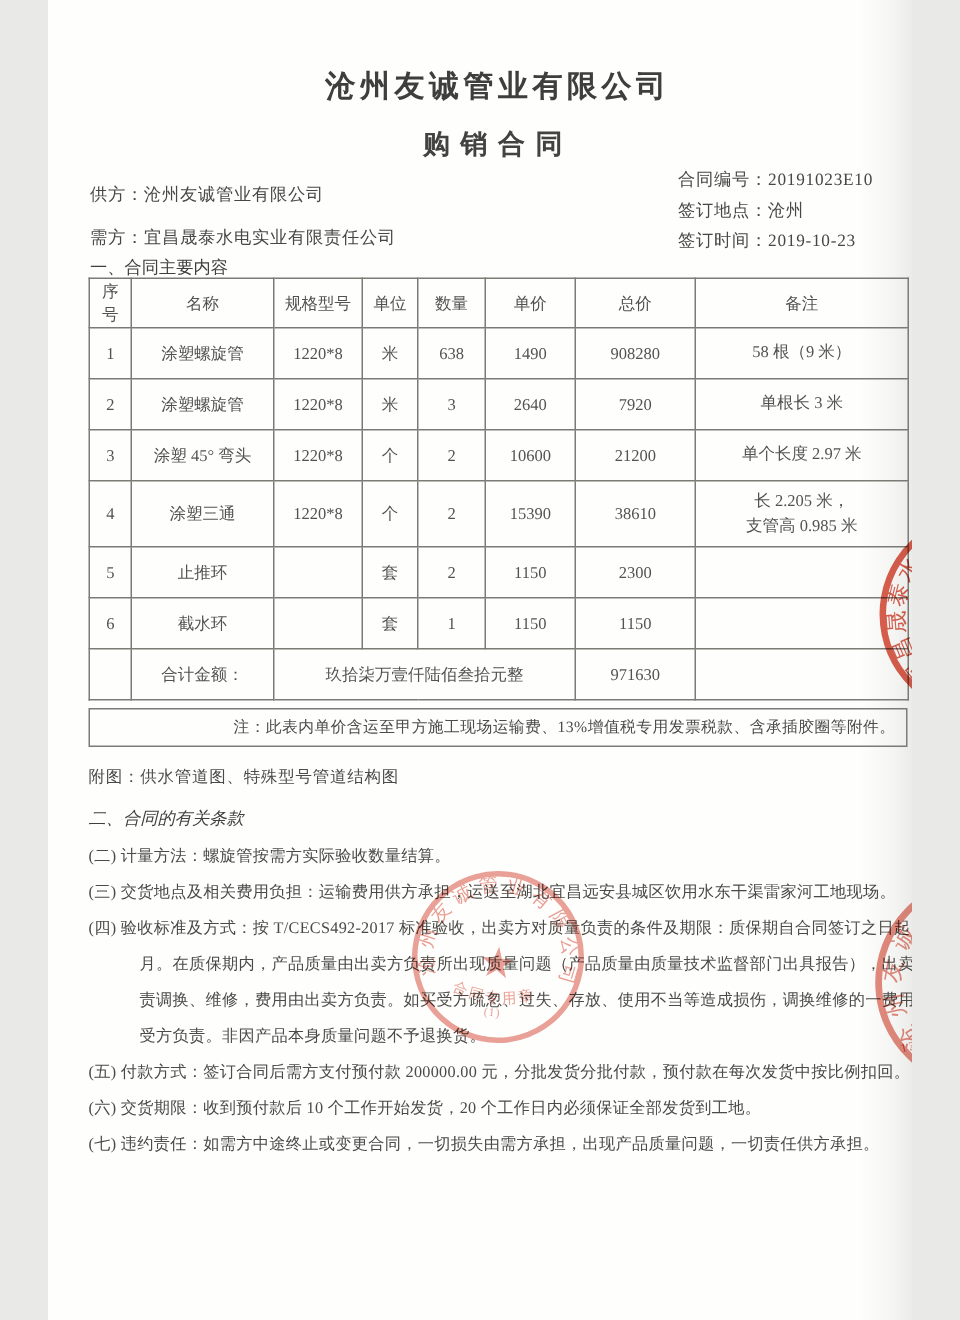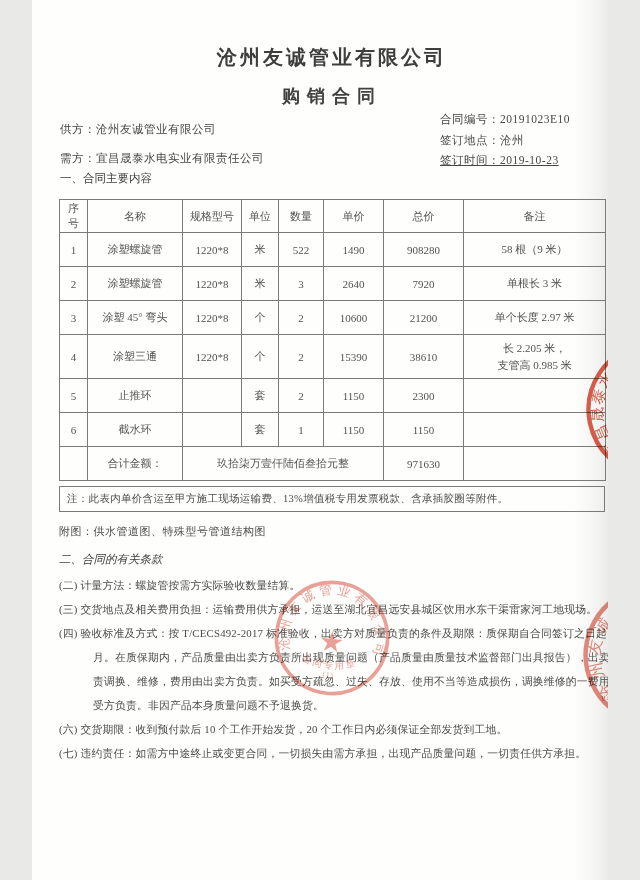--- a/index.html
+++ b/index.html
@@ -16,40 +16,40 @@
     position:absolute;left:0;top:44px;width:600px;
     text-align:center;font-size:20px;letter-spacing:3px;color:#3e3e3b;font-weight:600;
   }
   .doc-subtitle{
     position:absolute;left:0;top:84px;width:600px;
     text-align:center;font-size:18px;letter-spacing:7px;color:#42423f;font-weight:600;font-family:Liberation Mono, monospace;
   }
   .party{position:absolute;left:28px;font-size:11.5px;letter-spacing:.5px;}
   .party.supplier{top:122px;}
   .party.buyer{top:151px;}
-  .meta{position:absolute;left:408px;font-size:11.5px;letter-spacing:.5px;}
+  .meta{position:absolute;left:420px;font-size:11.5px;letter-spacing:.5px;}
   .meta.no{top:112px;}
   .meta.place{top:133px;}
-  .meta.date{top:153px;text-decoration:underline;}
+  .meta.date{top:153px;}
   .sec1-head{position:absolute;left:28px;top:171px;font-size:11.5px;color:#3f3f3c;}
 
-  .body-col{position:absolute;left:27px;top:199px;width:578px;}
+  .body-col{position:absolute;left:27px;top:185px;width:578px;}
 
   table.items{border-collapse:collapse;width:546px;table-layout:fixed;font-size:11px;color:#53534e;}
   table.items th,table.items td{
     border:1px solid #7b7b76;padding:1px 3px;text-align:center;vertical-align:middle;
     font-weight:normal;overflow:hidden;
   }
   table.items tr{height:34px;}
   table.items tr.hdr{height:32px;}
   table.items tr.tall{height:44px;}
   td.c-remark{white-space:pre-line;line-height:1.5;}
   .note-box{
     width:530px;margin-top:5px;border:1px solid #7b7b76;
-    padding:5px 7px;font-size:10.5px;color:#4c4c48;letter-spacing:.3px;
+    padding:5px 7px;font-size:10.5px;color:#4c4c48;letter-spacing:.3px;text-align:right;
   }
   .attach-line{margin-top:12px;font-size:11px;color:#4a4a46;letter-spacing:.5px;}
   .sec2-head{margin-top:13px;font-size:11.5px;color:#3f3f3c;font-style:italic;}
   .clauses{margin-top:6px;font-size:10.8px;color:#4a4a46;}
   .clause{line-height:24px;letter-spacing:.2px;}
   .clause.hang{padding-left:34px;text-indent:-34px;}
 
   
   .stamp{position:absolute;mix-blend-mode:multiply;pointer-events:none;}
   .stamp text{fill:#d5432f;}
@@ -106,21 +106,21 @@
           <th>数量</th>
           <th>单价</th>
           <th>总价</th>
           <th>备注</th>
         </tr>
         <tr>
           <td>1</td>
           <td>涂塑螺旋管</td>
           <td>1220*8</td>
           <td>米</td>
-          <td>522</td>
+          <td>638</td>
           <td>1490</td>
           <td>908280</td>
           <td class="c-remark">58 根（9 米）</td>
         </tr>
         <tr>
           <td>2</td>
           <td>涂塑螺旋管</td>
           <td>1220*8</td>
           <td>米</td>
           <td>3</td>
@@ -182,20 +182,21 @@
     <div class="note-box">注：此表内单价含运至甲方施工现场运输费、13%增值税专用发票税款、含承插胶圈等附件。</div>
 
     <div class="attach-line">附图：供水管道图、特殊型号管道结构图</div>
 
     <div class="sec2-head">二、合同的有关条款</div>
 
     <div class="clauses">
       <div class="clause">(二) 计量方法：螺旋管按需方实际验收数量结算。</div>
       <div class="clause">(三) 交货地点及相关费用负担：运输费用供方承担，运送至湖北宜昌远安县城区饮用水东干渠雷家河工地现场。</div>
       <div class="clause hang">(四) 验收标准及方式：按 T/CECS492-2017 标准验收，出卖方对质量负责的条件及期限：质保期自合同签订之日起 12 个月。在质保期内，产品质量由出卖方负责所出现质量问题（产品质量由质量技术监督部门出具报告），出卖方负责调换、维修，费用由出卖方负责。如买受方疏忽、过失、存放、使用不当等造成损伤，调换维修的一费用由买受方负责。非因产品本身质量问题不予退换货。</div>
+      <div class="clause">(五) 付款方式：签订合同后需方支付预付款 200000.00 元，分批发货分批付款，预付款在每次发货中按比例扣回。</div>
       <div class="clause">(六) 交货期限：收到预付款后 10 个工作开始发货，20 个工作日内必须保证全部发货到工地。</div>
       <div class="clause">(七) 违约责任：如需方中途终止或变更合同，一切损失由需方承担，出现产品质量问题，一切责任供方承担。</div>
     </div>
   </div>
 
   <svg class="stamp stamp-a" width="145" height="145" viewBox="0 0 200 200">
     <defs>
       <path id="tA" d="M 44.8 146.3 A 72 72 0 1 1 155.2 146.3"></path>
       <path id="bA" d="M 52 144 A 120 120 0 0 0 148 144"></path>
     </defs>

